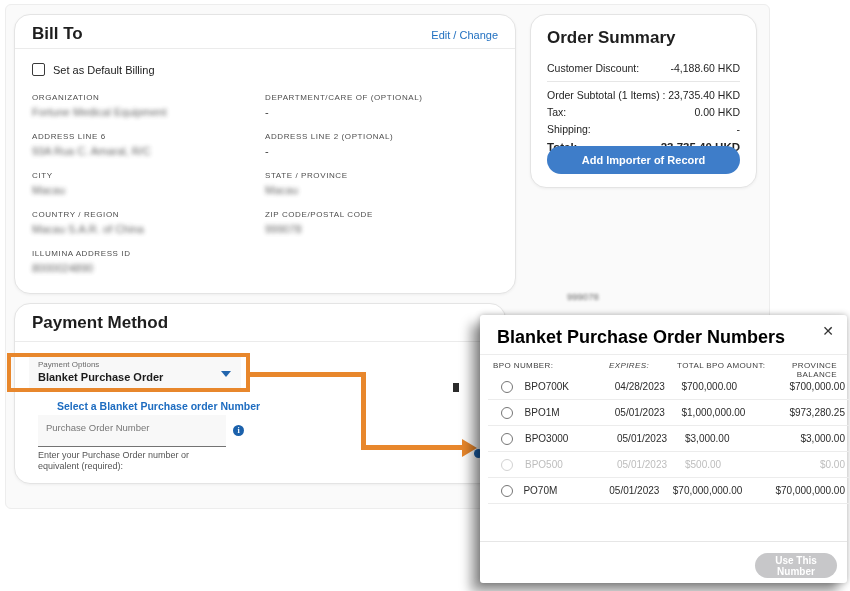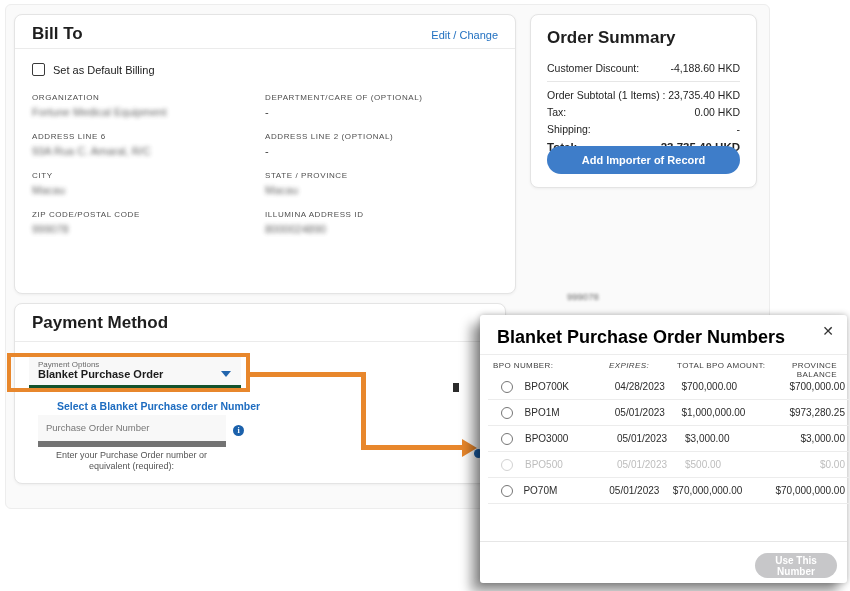--- a/index.html
+++ b/index.html
@@ -3,21 +3,21 @@
 <meta charset="utf-8">
 <style>
   html,body{margin:0;padding:0;background:#fff;}
   #screen{position:relative;width:850px;height:591px;overflow:hidden;
     font-family:"Liberation Sans", sans-serif;background:#fff;color:#2b2b2b;}
 
   
   .page-wrap{position:absolute;left:5px;top:4px;width:763px;height:503px;
     background:#fafafa;border:1px solid #ededed;border-radius:6px;}
 
-  .card{position:absolute;background:#fff;border:1px solid #e4e4e4;border-radius:8px;
+  .card{position:absolute;background:#fff;border:1px solid #e4e4e4;border-radius:16px;
     box-shadow:0 1px 3px rgba(0,0,0,.05);z-index:1;}
 
   
   .bill-card{left:14px;top:14px;width:500px;height:278px;}
   .sec-title{position:absolute;left:17px;top:9px;font-size:17px;font-weight:600;color:#1e1e1e;}
   .edit-link{position:absolute;right:17px;top:14px;font-size:11px;color:#2170c0;cursor:pointer;}
   .hdr-divider{position:absolute;left:0;top:33px;width:100%;height:1px;background:#ebebeb;}
   .chk-row{position:absolute;left:17px;top:48px;display:flex;align-items:center;gap:8px;}
   .checkbox{width:13px;height:13px;border:1.5px solid #3a3a3a;border-radius:2px;background:#fff;box-sizing:border-box;}
   .chk-label{font-size:11px;color:#222;}
@@ -37,33 +37,33 @@
   .os-row.discount{padding-bottom:6px;border-bottom:1px solid #e6e6e6;margin-bottom:5px;}
   .os-row.total{font-weight:bold;font-size:11.5px;padding-top:3px;}
   .os-btn{position:absolute;left:16px;top:131px;width:193px;height:28px;border-radius:14px;
     background:#3e7dc9;color:#fff;font-size:11px;font-weight:bold;border:none;
     display:flex;align-items:center;justify-content:center;cursor:pointer;}
 
   
   .pay-card{left:14px;top:303px;width:490px;height:179px;}
   .pm-divider{position:absolute;left:0;top:37px;width:100%;height:1px;background:#ebebeb;}
   .dropdown{position:absolute;left:14px;top:52px;width:212px;height:34px;background:#f8f8f8;
-    border-bottom:5px solid #14532d;box-sizing:border-box;cursor:pointer;}
+    border-bottom:2px solid #14532d;box-sizing:border-box;cursor:pointer;}
   .dd-label{position:absolute;left:9px;top:4px;font-size:8px;color:#6a6a6a;}
   .dd-value{position:absolute;left:9px;bottom:5px;font-size:11px;font-weight:bold;color:#1c1c1c;}
   .dd-caret{position:absolute;right:10px;top:15px;width:0;height:0;
     border-left:5px solid transparent;border-right:5px solid transparent;border-top:6px solid #2265ad;}
   .sel-link{position:absolute;left:14px;top:96px;font-size:10.5px;font-weight:bold;color:#1d6cc0;cursor:pointer;margin-left:28px;}
   .po-input{position:absolute;left:23px;top:111px;width:188px;height:32px;background:#f8f8f8;
-    border-bottom:6px solid #737373;box-sizing:border-box;}
+    border-bottom:1px solid #737373;box-sizing:border-box;}
   .po-placeholder{position:absolute;left:8px;top:7px;font-size:9.5px;color:#777;}
   .info-icon{position:absolute;left:218px;top:121px;width:11px;height:11px;border-radius:50%;
     background:#1b61ab;color:#fff;font-size:8px;font-weight:bold;display:flex;align-items:center;
     justify-content:center;font-family:"Liberation Serif", serif;cursor:pointer;}
-  .helper{position:absolute;left:41px;top:146px;font-size:9px;color:#555;line-height:11px;text-align:center;}
+  .helper{position:absolute;left:23px;top:146px;font-size:9px;color:#555;line-height:11px;}
 
   
   .hl-box{position:absolute;left:7px;top:353px;width:243px;height:39px;border:4px solid #e8872c;
     box-sizing:border-box;z-index:4;}
   .arrow-seg{position:absolute;background:#e8872c;z-index:4;}
   .seg-h1{left:249px;top:372px;width:117px;height:5px;}
   .seg-v{left:361px;top:372px;width:5px;height:78px;}
   .seg-h2{left:361px;top:445px;width:103px;height:5px;}
   .arrow-head{position:absolute;left:462px;top:439px;width:0;height:0;z-index:4;
     border-top:9px solid transparent;border-bottom:9px solid transparent;border-left:15px solid #e8872c;}
@@ -133,20 +133,24 @@
       </div>
       <div class="field">
         <div class="f-label">CITY</div>
         <div class="f-value blurred">Macau</div>
       </div>
       <div class="field">
         <div class="f-label">STATE / PROVINCE</div>
         <div class="f-value blurred">Macau</div>
       </div>
       <div class="field">
+        <div class="f-label">COUNTRY / REGION</div>
+        <div class="f-value blurred">Macau S.A.R. of China</div>
+      </div>
+      <div class="field">
         <div class="f-label">ZIP CODE/POSTAL CODE</div>
         <div class="f-value blurred">999078</div>
       </div>
       <div class="field">
         <div class="f-label">ILLUMINA ADDRESS ID</div>
         <div class="f-value blurred">8000024890</div>
       </div>
     </div>
   </div>
 

